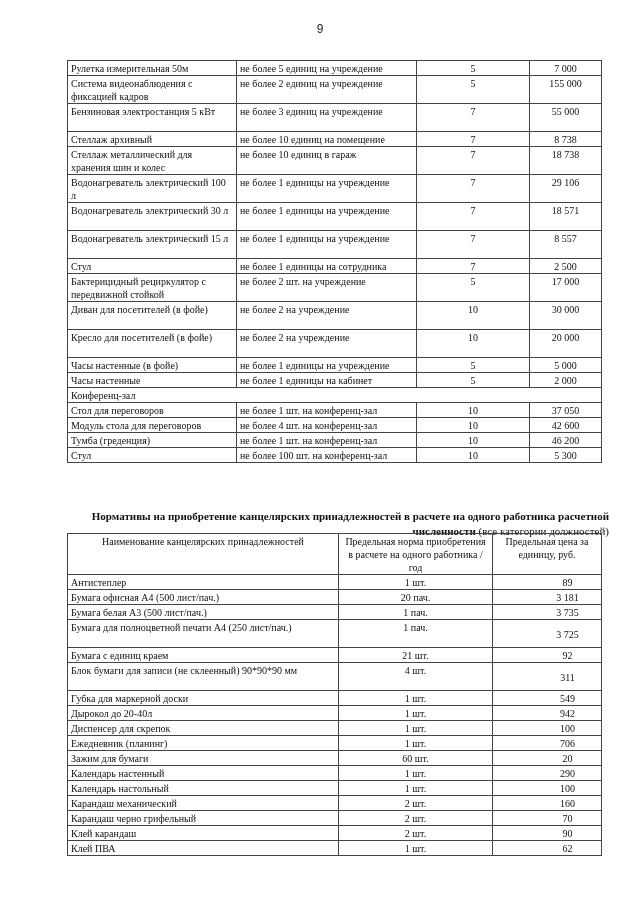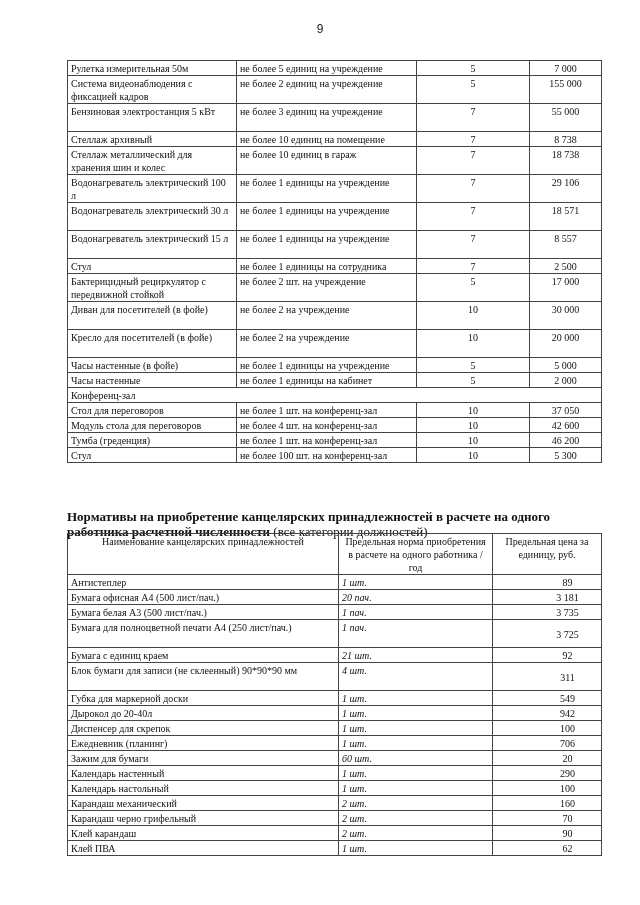--- a/index.html
+++ b/index.html
@@ -11,29 +11,29 @@
           font-size: 10px; line-height: 13px; }
   td, th { border: 1px solid #444; padding: 1px 3px 0 3px; vertical-align: top; font-weight: normal; }
   .t1 { top: 60px; }
   .t1 td.c1 { width: 162px; text-align: left; }
   .t1 td.c2 { width: 173px; text-align: left; }
   .t1 td.c3 { width: 106px; text-align: center; }
   .t1 td.c4 { text-align: center; font-family: Liberation Serif, serif; }
   .t1 tr.two td { height: 26px; }
   .t1 tr.one td { height: 13px; }
   .t1 td.section { text-align: left; }
-  .heading { position: absolute; top: 509px; left: 67px; width: 535px; text-align: left;
-             font-size: 13px; line-height: 15px; }
+  .heading { position: absolute; top: 509px; left: 74px; width: 535px; text-align: right;
+             font-size: 11px; line-height: 15px; }
   .heading b { font-weight: bold; }
   .t2 { top: 533px; }
   .t2 th { text-align: center; vertical-align: top; }
   .t2 th.h1 { width: 264px; }
   .t2 th.h2 { width: 147px; }
   .t2 td.c1 { text-align: left; }
-  .t2 td.c2 { text-align: left; font-style: italic; }
+  .t2 td.c2 { text-align: center; }
   .t2 td.c3 { text-align: center; padding-left: 44px; }
   .t2 tr.two td { height: 26px; }
   .t2 tr.two td.c3 { vertical-align: middle; }
 </style>
 </head>
 <body>
 
 <div class="page-num">9</div>
 
 <table class="t1">

